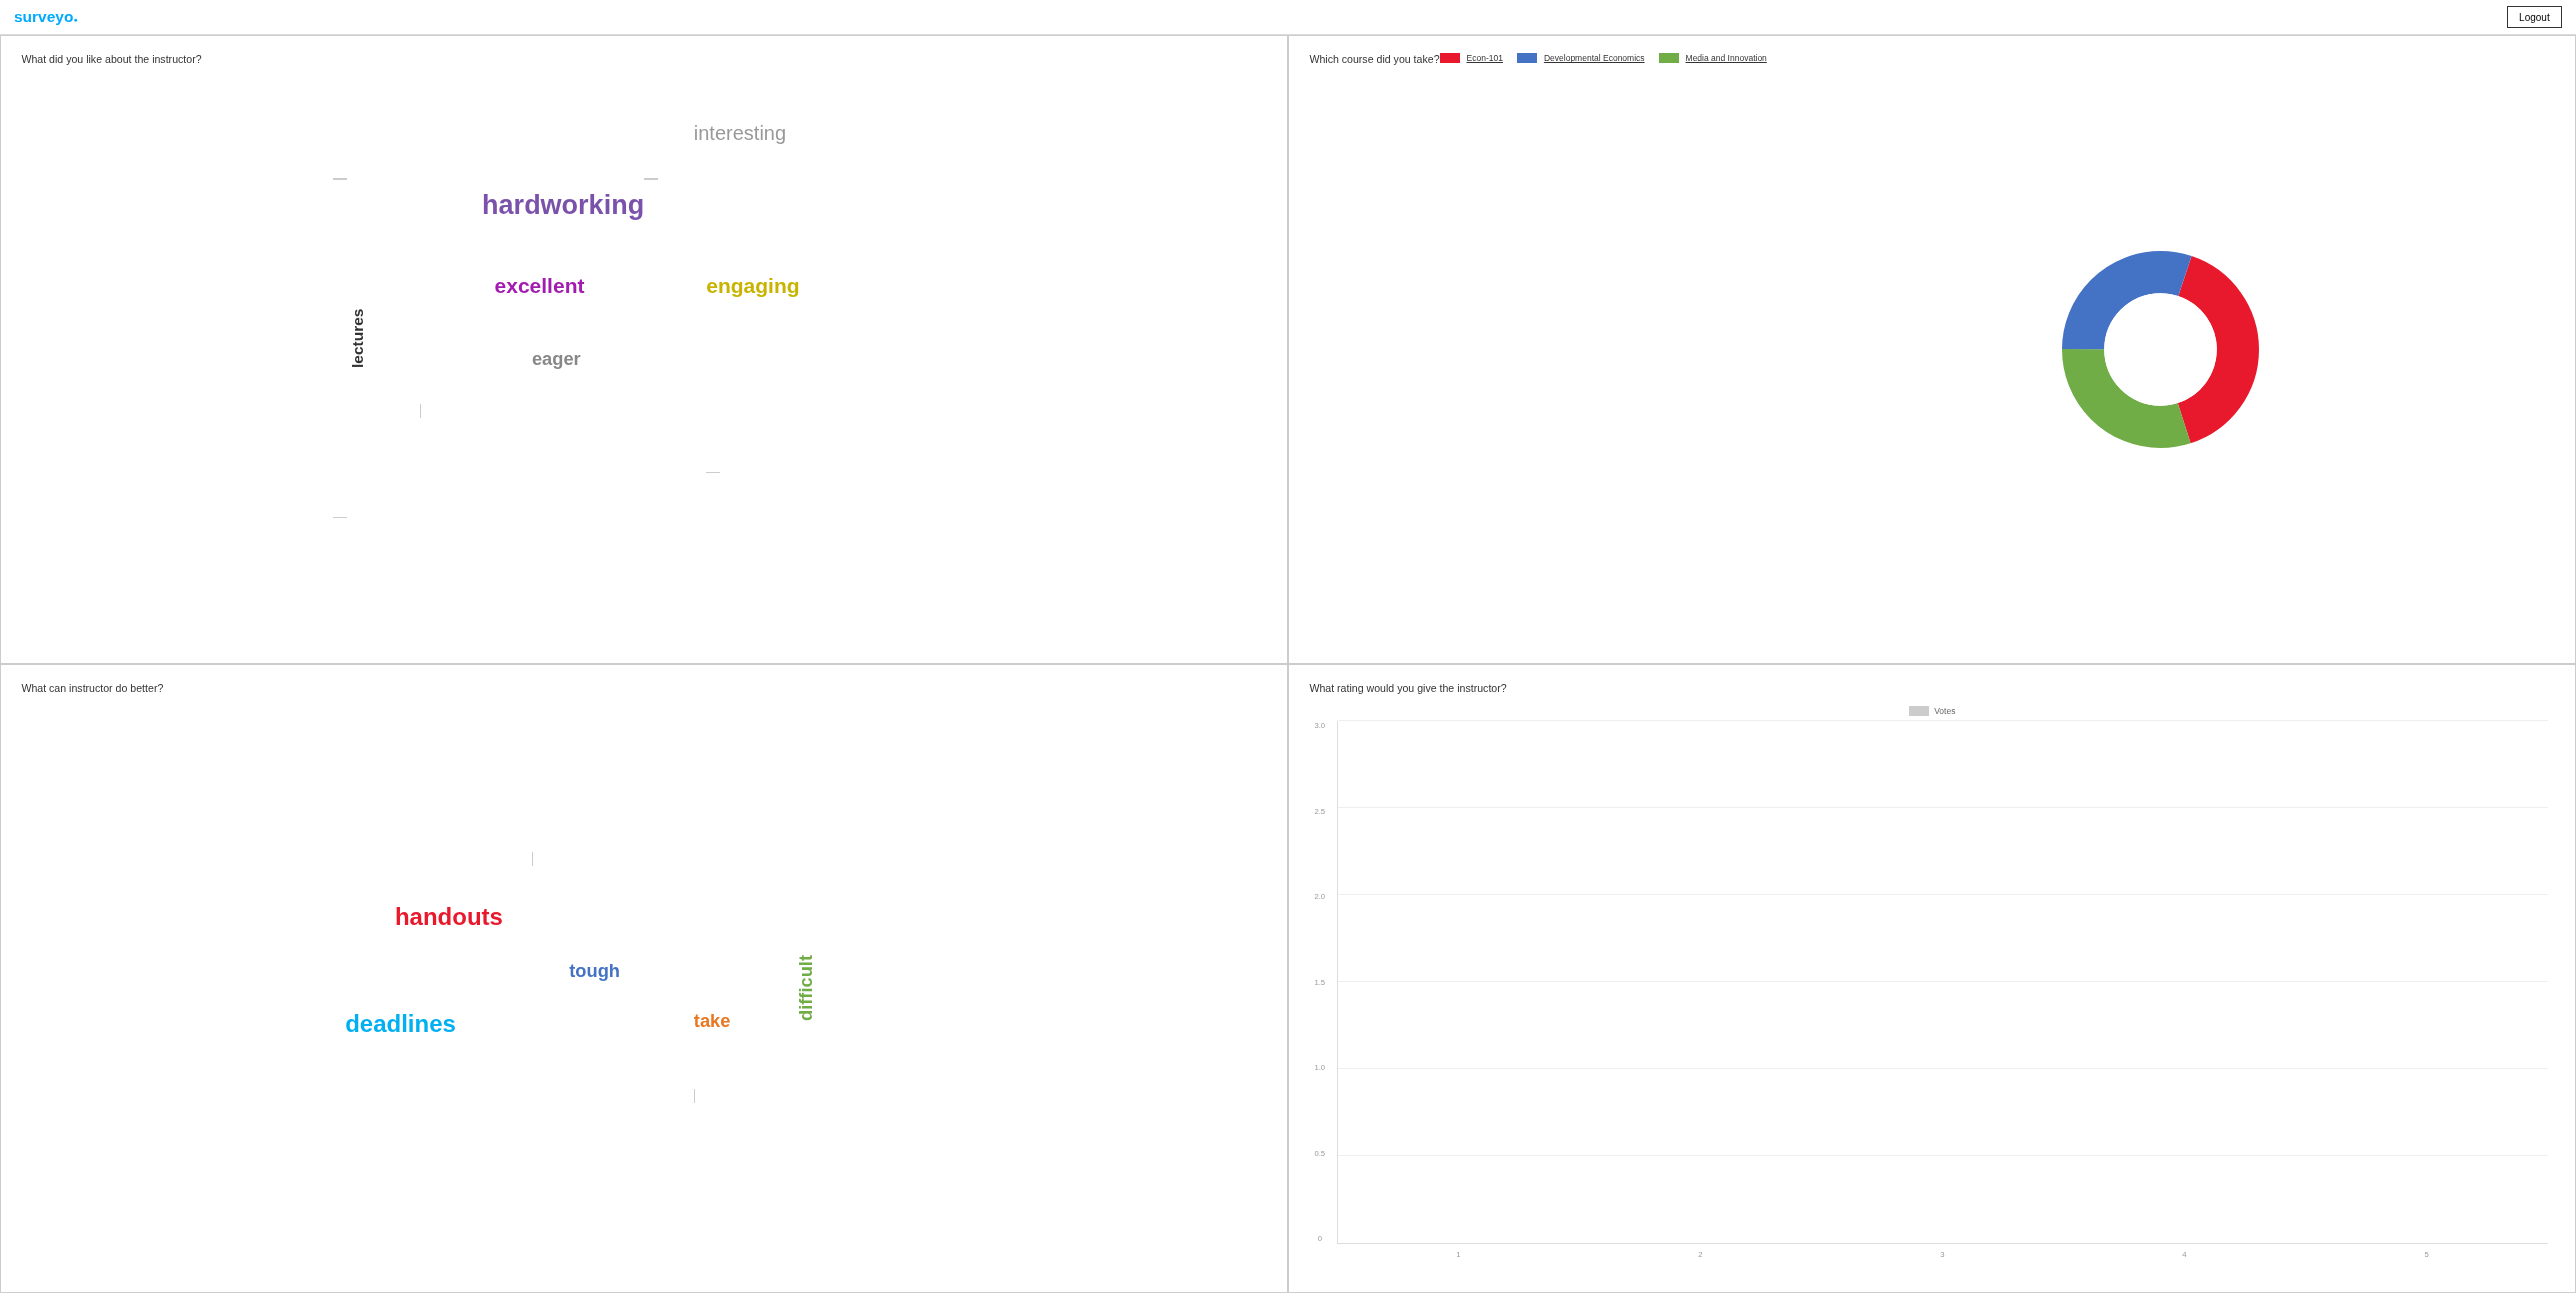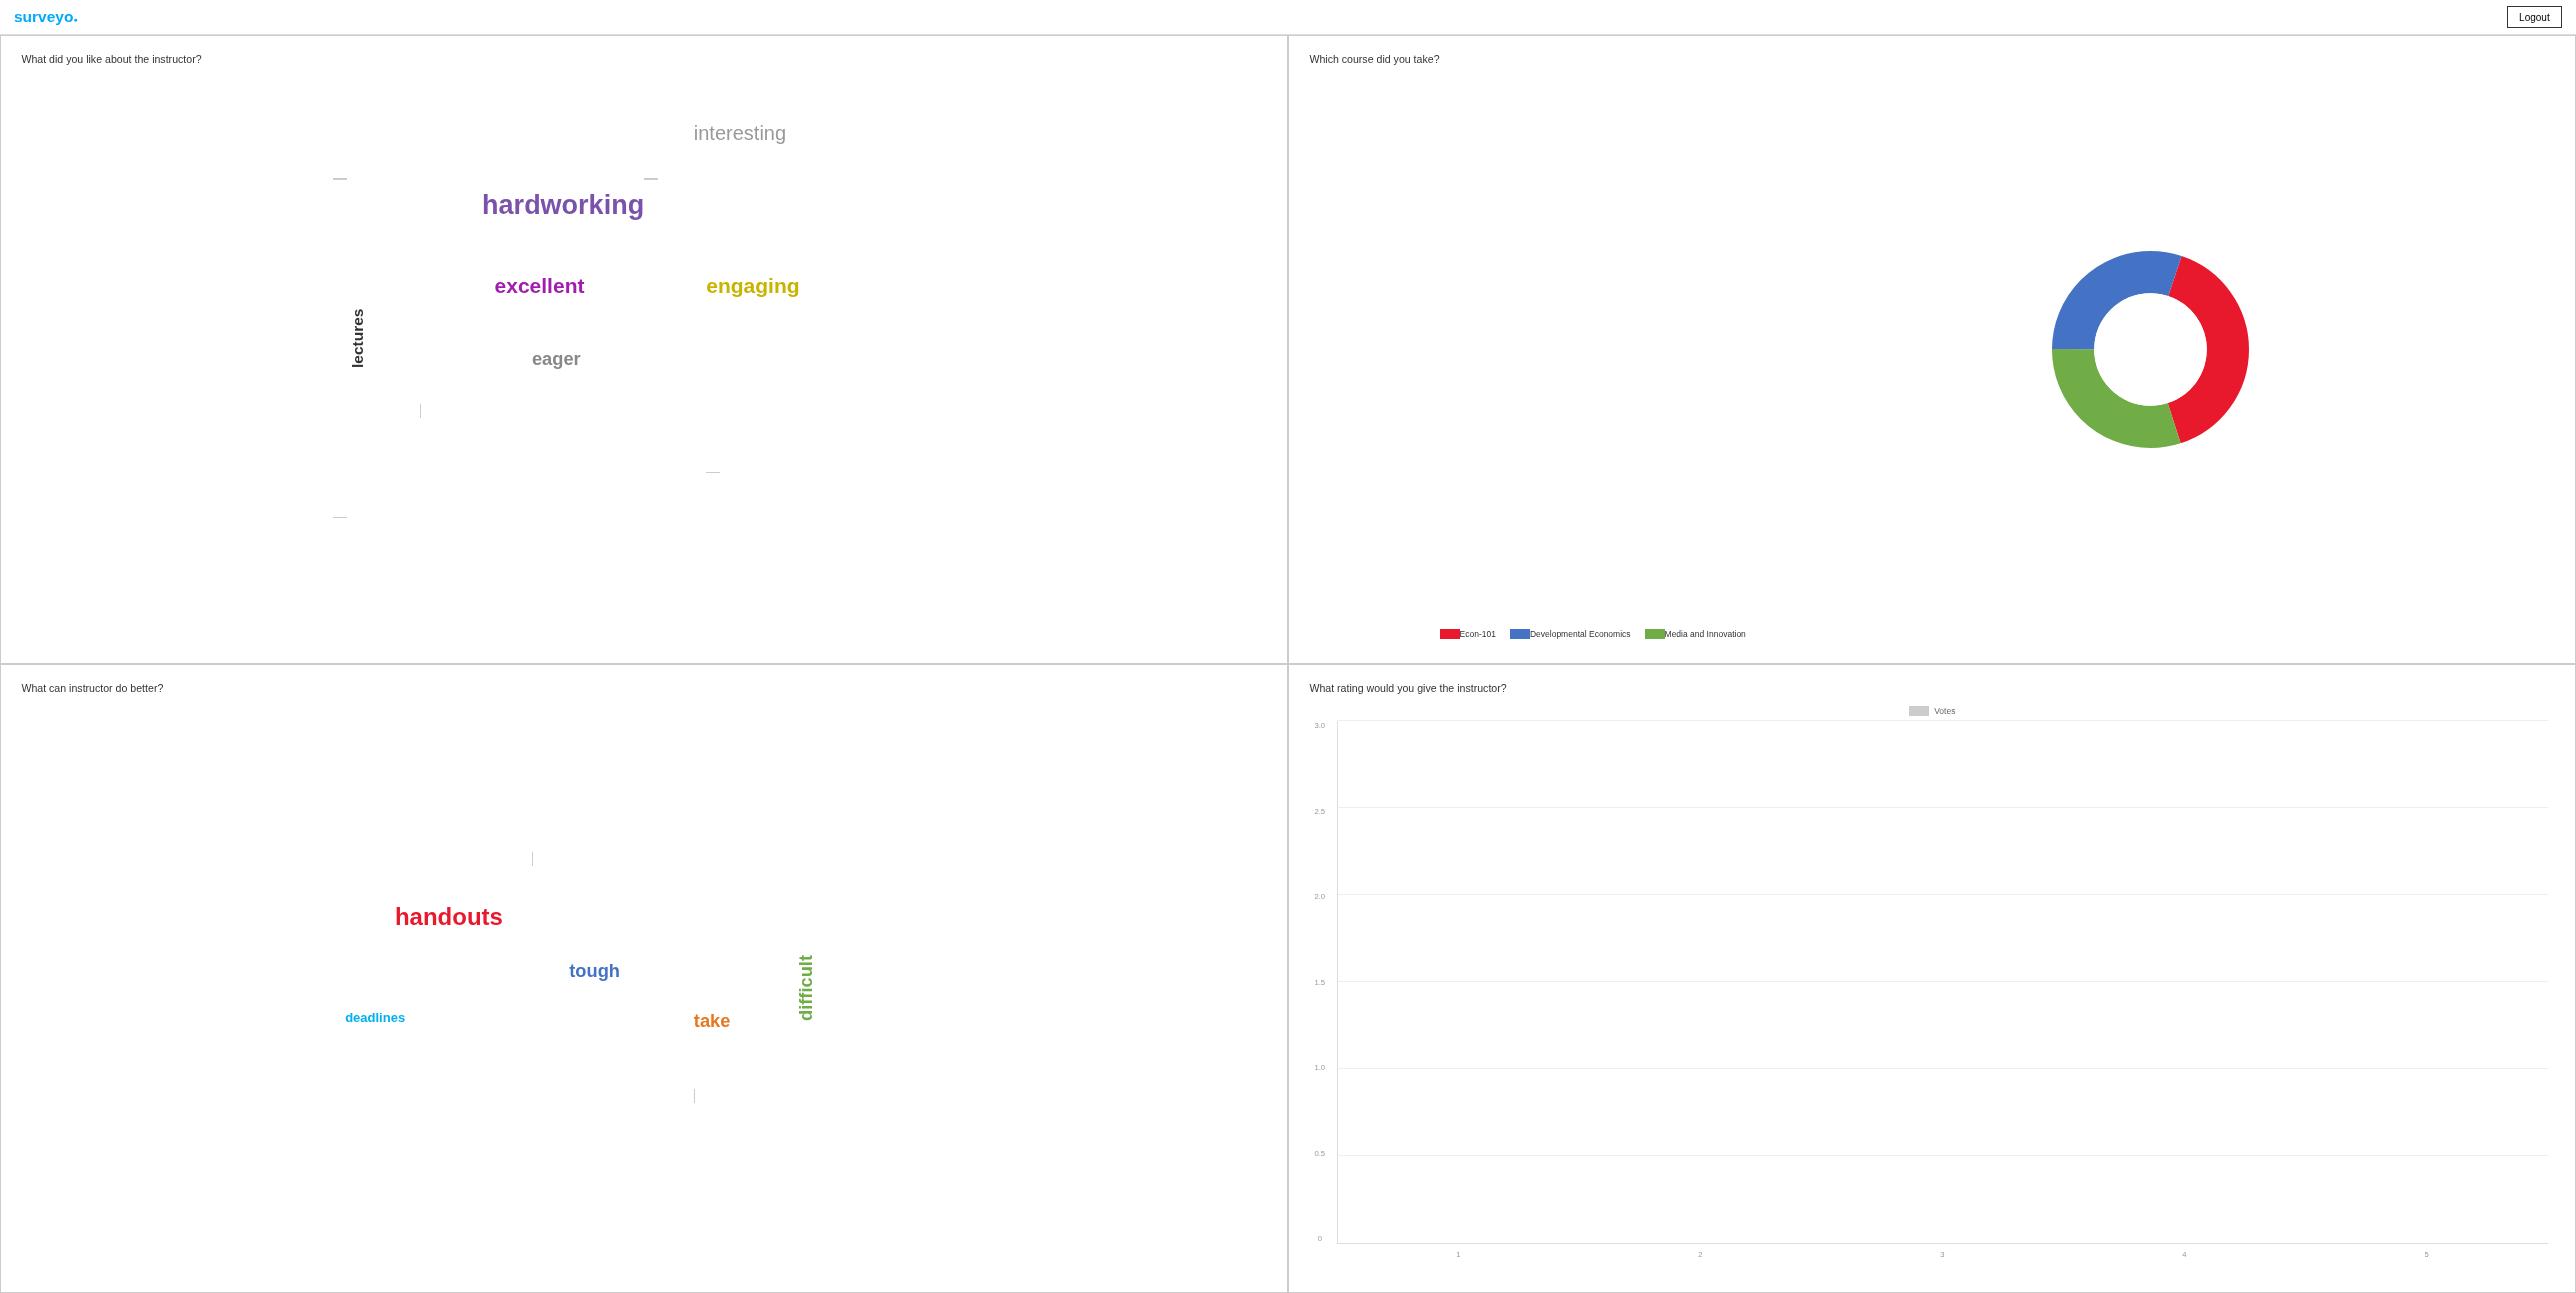--- a/index.html
+++ b/index.html
@@ -74,24 +74,25 @@
     
     .legend {
       display: flex;
       gap: 14px;
       margin-bottom: 7px;
       flex-wrap: wrap;
     }
     
     .legend-item {
       display: flex;
-      align-items: flex-end;
-      gap: 0;
+      align-items: flex-start;
+      gap: 7px;
       font-size: 8.5px;
       color: #333;
+      text-decoration: underline;
     }
     
     .legend-color {
       width: 20px;
       height: 10px;
       display: inline-block;
     }
     
     .donut-container {
       display: flex;
@@ -274,21 +275,21 @@
 
   <div class="panel">
     <div class="panel-title">What can instructor do better?</div>
     <div class="word-cloud">
 
       <div class="tick tick-v" style="left:41%; top:26%;"></div>
       <div class="tick tick-v" style="left:54%; top:68%;"></div>
 
       <span class="word" style="color:#e8192c; font-size:24px; top:35%; left:30%;">handouts</span>
       <span class="word" style="color:#4472c4; font-size:18.3px; top:45%; left:44%;">tough</span>
-      <span class="word" style="color:#00b0f0; font-size:13px; top:54%; left:26%;">deadlines</span>
+      <span class="word" style="color:#00b0f0; font-size:24px; top:54%; left:26%;">deadlines</span>
       <span class="word" style="color:#e87722; font-size:18.3px; top:54%; left:54%;">take</span>
       <span class="word" style="color:#70ad47; font-size:18.3px; top:54%; left:63%; transform:rotate(-90deg); transform-origin:left center;">difficult</span>
     </div>
   </div>
 
   <div class="panel">
     <div class="panel-title">What rating would you give the instructor?</div>
     <div class="bar-chart-container">
       <div class="bar-chart-legend">
         <span class="bar-legend-color"></span>

